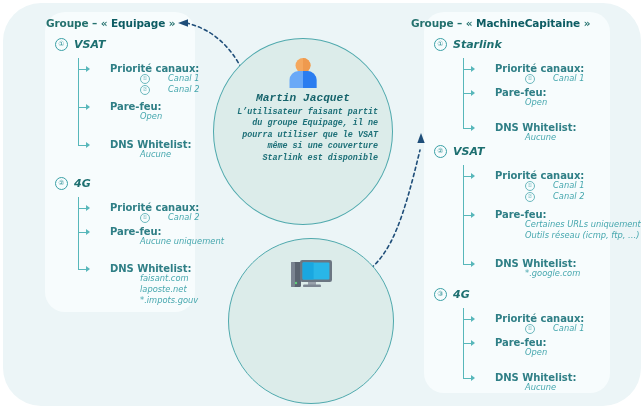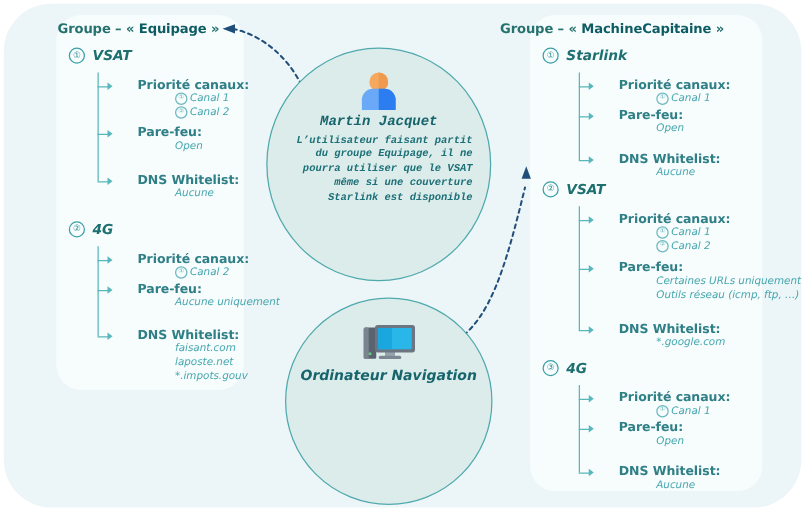--- a/index.html
+++ b/index.html
@@ -22,21 +22,21 @@
   }
   #panel-left{left:45px;top:12px;width:150px;height:300px;}
   #panel-right{left:424px;top:12px;width:186px;height:381px;}
 
   .panel-title{
     position:absolute;white-space:nowrap;
     color:#1a6b6b;font-size:10.5px;font-weight:bold;
     letter-spacing:-0.1px;
   }
   #title-left{left:46px;top:17px;}
-  #title-right{left:400px;top:17px;}
+  #title-right{left:411px;top:17px;}
   .panel-title .grp{font-weight:bold;color:#24716e;}
   .panel-title .nm{font-weight:bold;color:#0d5c63;}
 
   
   .svc{
     position:absolute;display:flex;align-items:center;gap:6px;white-space:nowrap;
   }
   .svc .num{
     display:inline-flex;align-items:center;justify-content:center;
     width:11px;height:11px;border:1px solid #3aa0a6;border-radius:50%;
@@ -61,21 +61,21 @@
     position:absolute;left:8px;top:1.5px;width:0;height:0;
     border-left:4px solid #57b7ba;border-top:3.2px solid transparent;border-bottom:3.2px solid transparent;
   }
   .branch .head{
     position:absolute;left:32px;top:-1px;white-space:nowrap;
     font-size:10px;font-weight:bold;color:#2f7f86;letter-spacing:-0.05px;
   }
   .branch .vals{position:absolute;left:20px;top:9px;}
   .branch .vals .val{
     white-space:nowrap;font-size:8.3px;font-style:italic;color:#46a7ae;
-    line-height:11px;display:flex;align-items:center;gap:2px;padding-left:42px;
+    line-height:11px;display:flex;align-items:center;gap:18px;padding-left:42px;
   }
   .branch .vals .val .cnum{
     display:inline-flex;align-items:center;justify-content:center;
     width:8px;height:8px;border:0.9px solid #6bb8bd;border-radius:50%;
     font-size:5.5px;font-style:normal;color:#6bb8bd;line-height:1;flex:none;
   }
   .branch.last .arm{top:4.5px;}
 
   
   .bubble{
@@ -358,16 +358,15 @@
     <svg class="icon-computer" viewBox="0 0 46 34">
       <rect x="3" y="5" width="10" height="25" rx="1.2" fill="#5a6470"></rect>
       <rect x="3" y="5" width="4" height="25" rx="1.2" fill="#7a8491"></rect>
       <circle cx="8" cy="26" r="1.2" fill="#5fd07a"></circle>
       <rect x="20" y="22" width="8" height="6" fill="#9aa3ad"></rect>
       <rect x="15" y="27.5" width="18" height="2.6" rx="1.2" fill="#7d8793"></rect>
       <rect x="12" y="3" width="32" height="22" rx="2.2" fill="#6b7682"></rect>
       <rect x="14.6" y="5.4" width="26.8" height="17" rx="1" fill="#29b6e8"></rect>
       <rect x="14.6" y="5.4" width="11" height="17" fill="#1aa7e0"></rect>
     </svg>
-    <div class="b-title">Ordinateur Navigation</div>
   </div>
 
 </div>
 
 </body></html>

